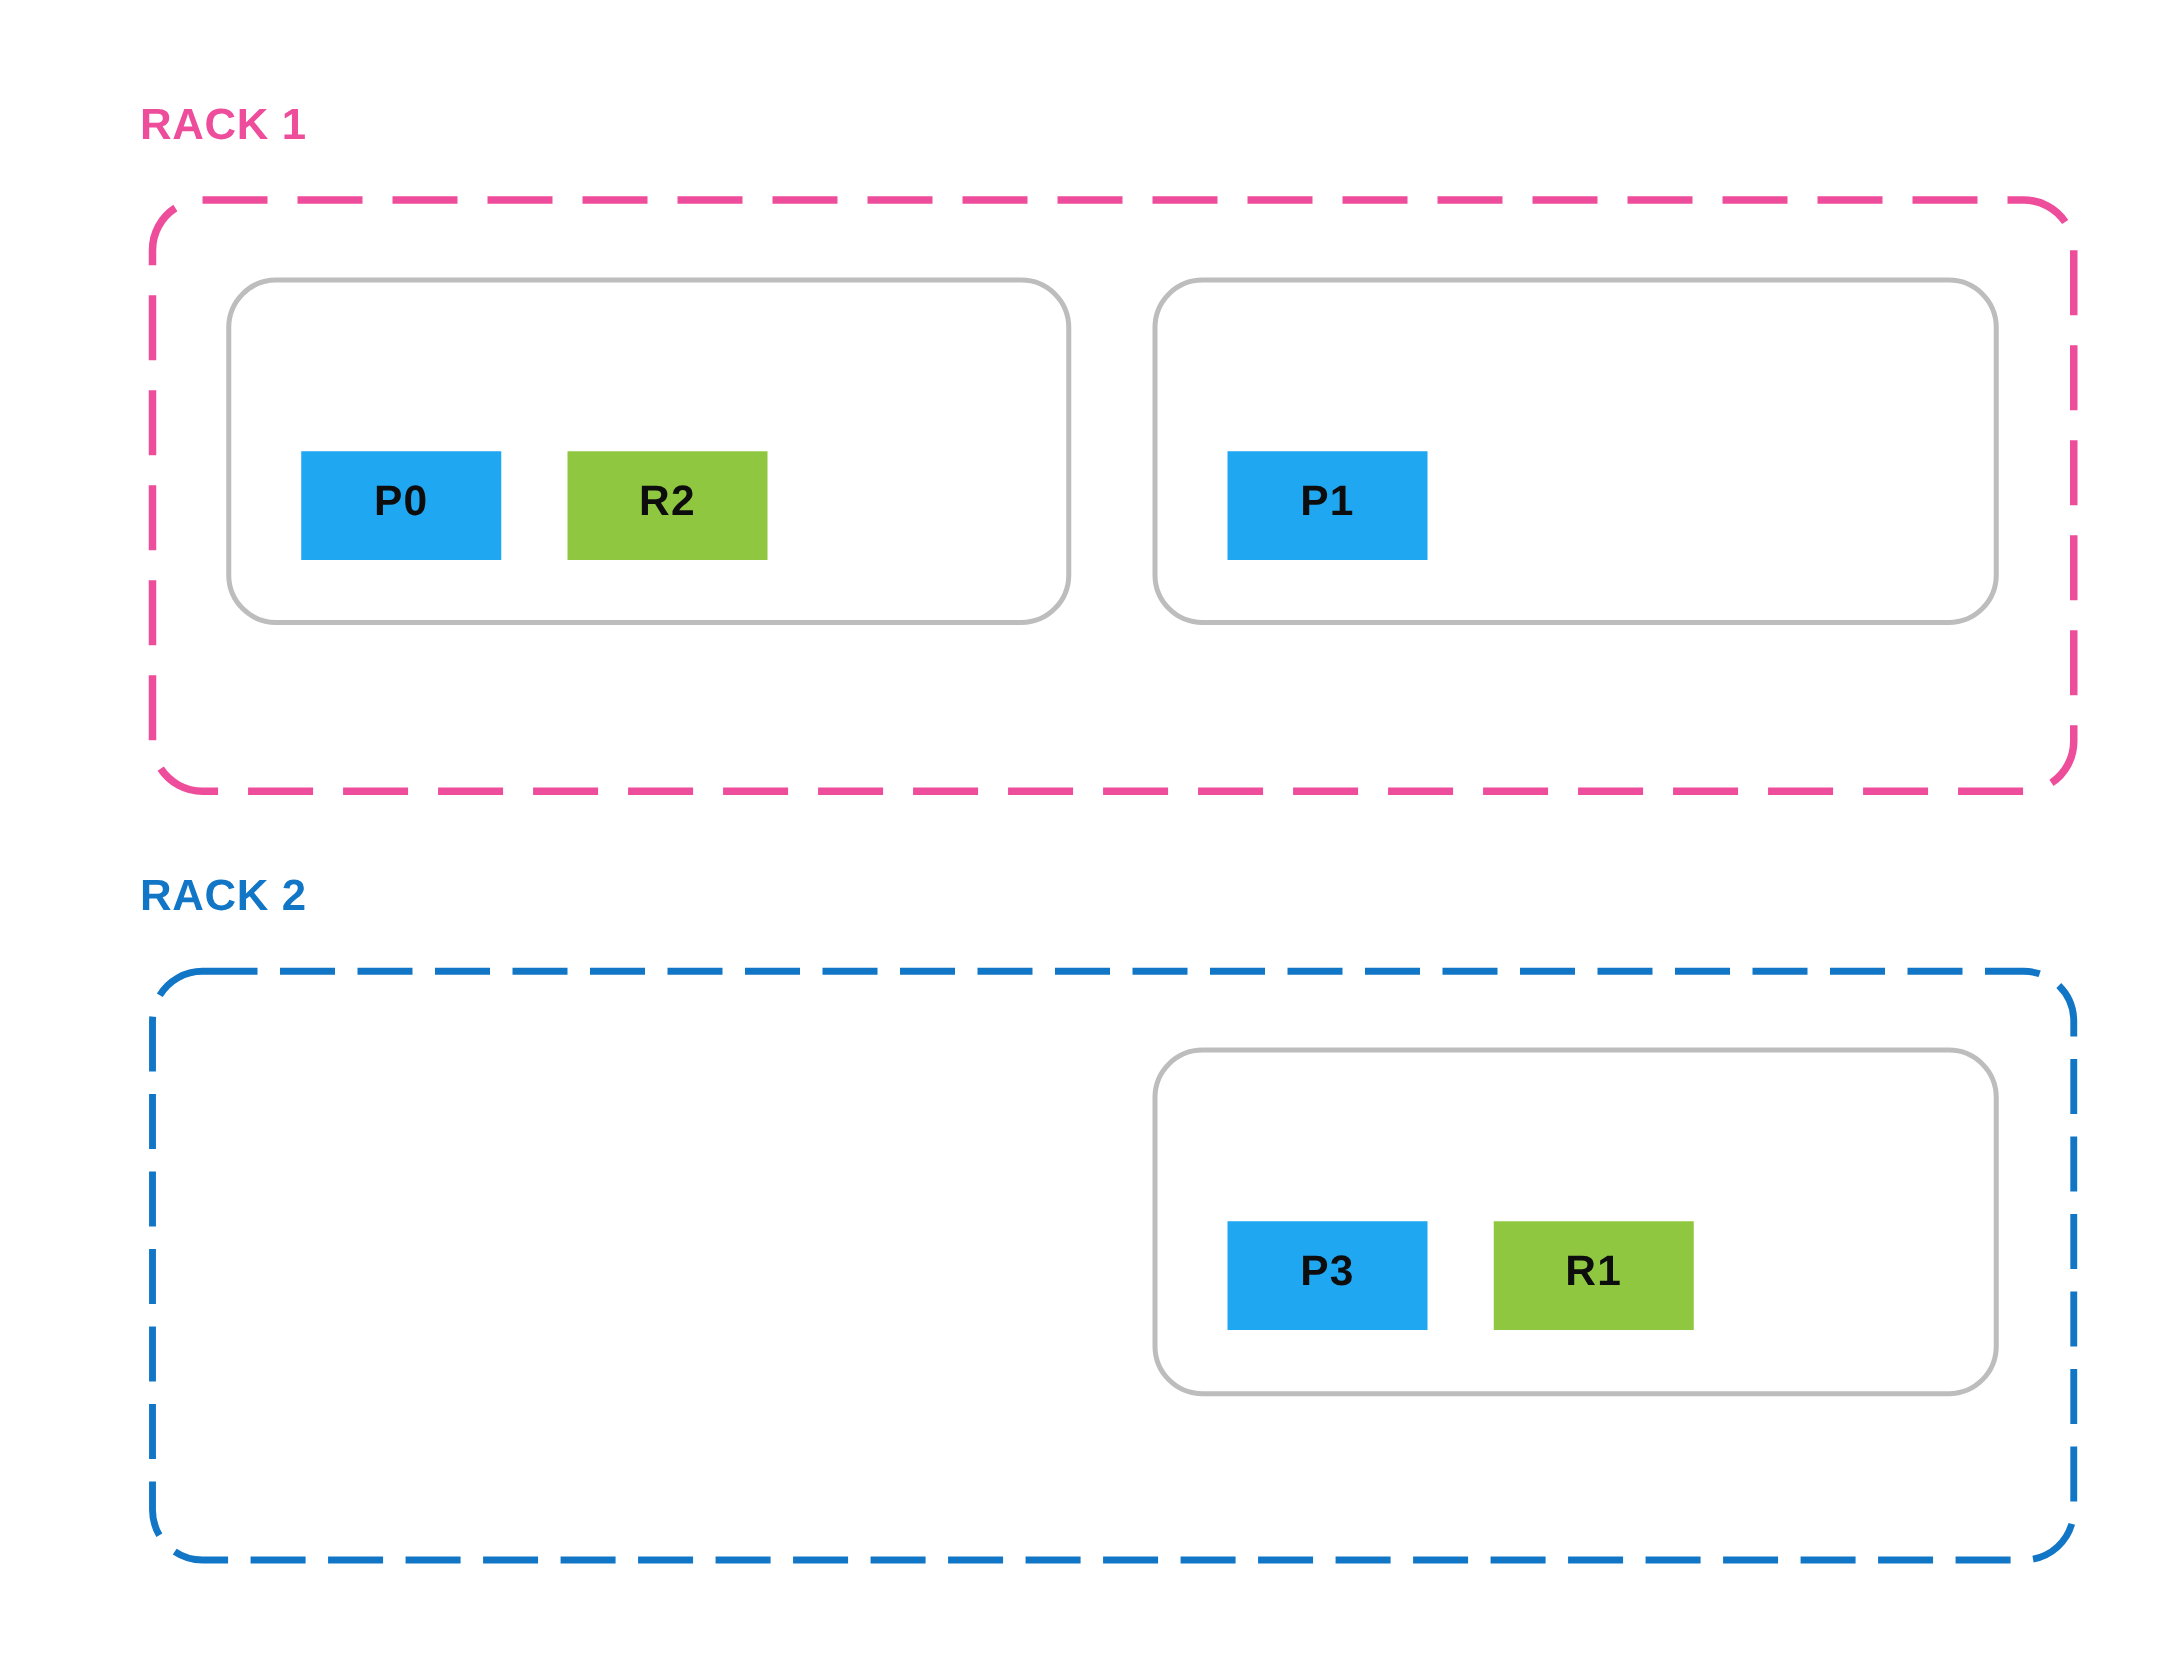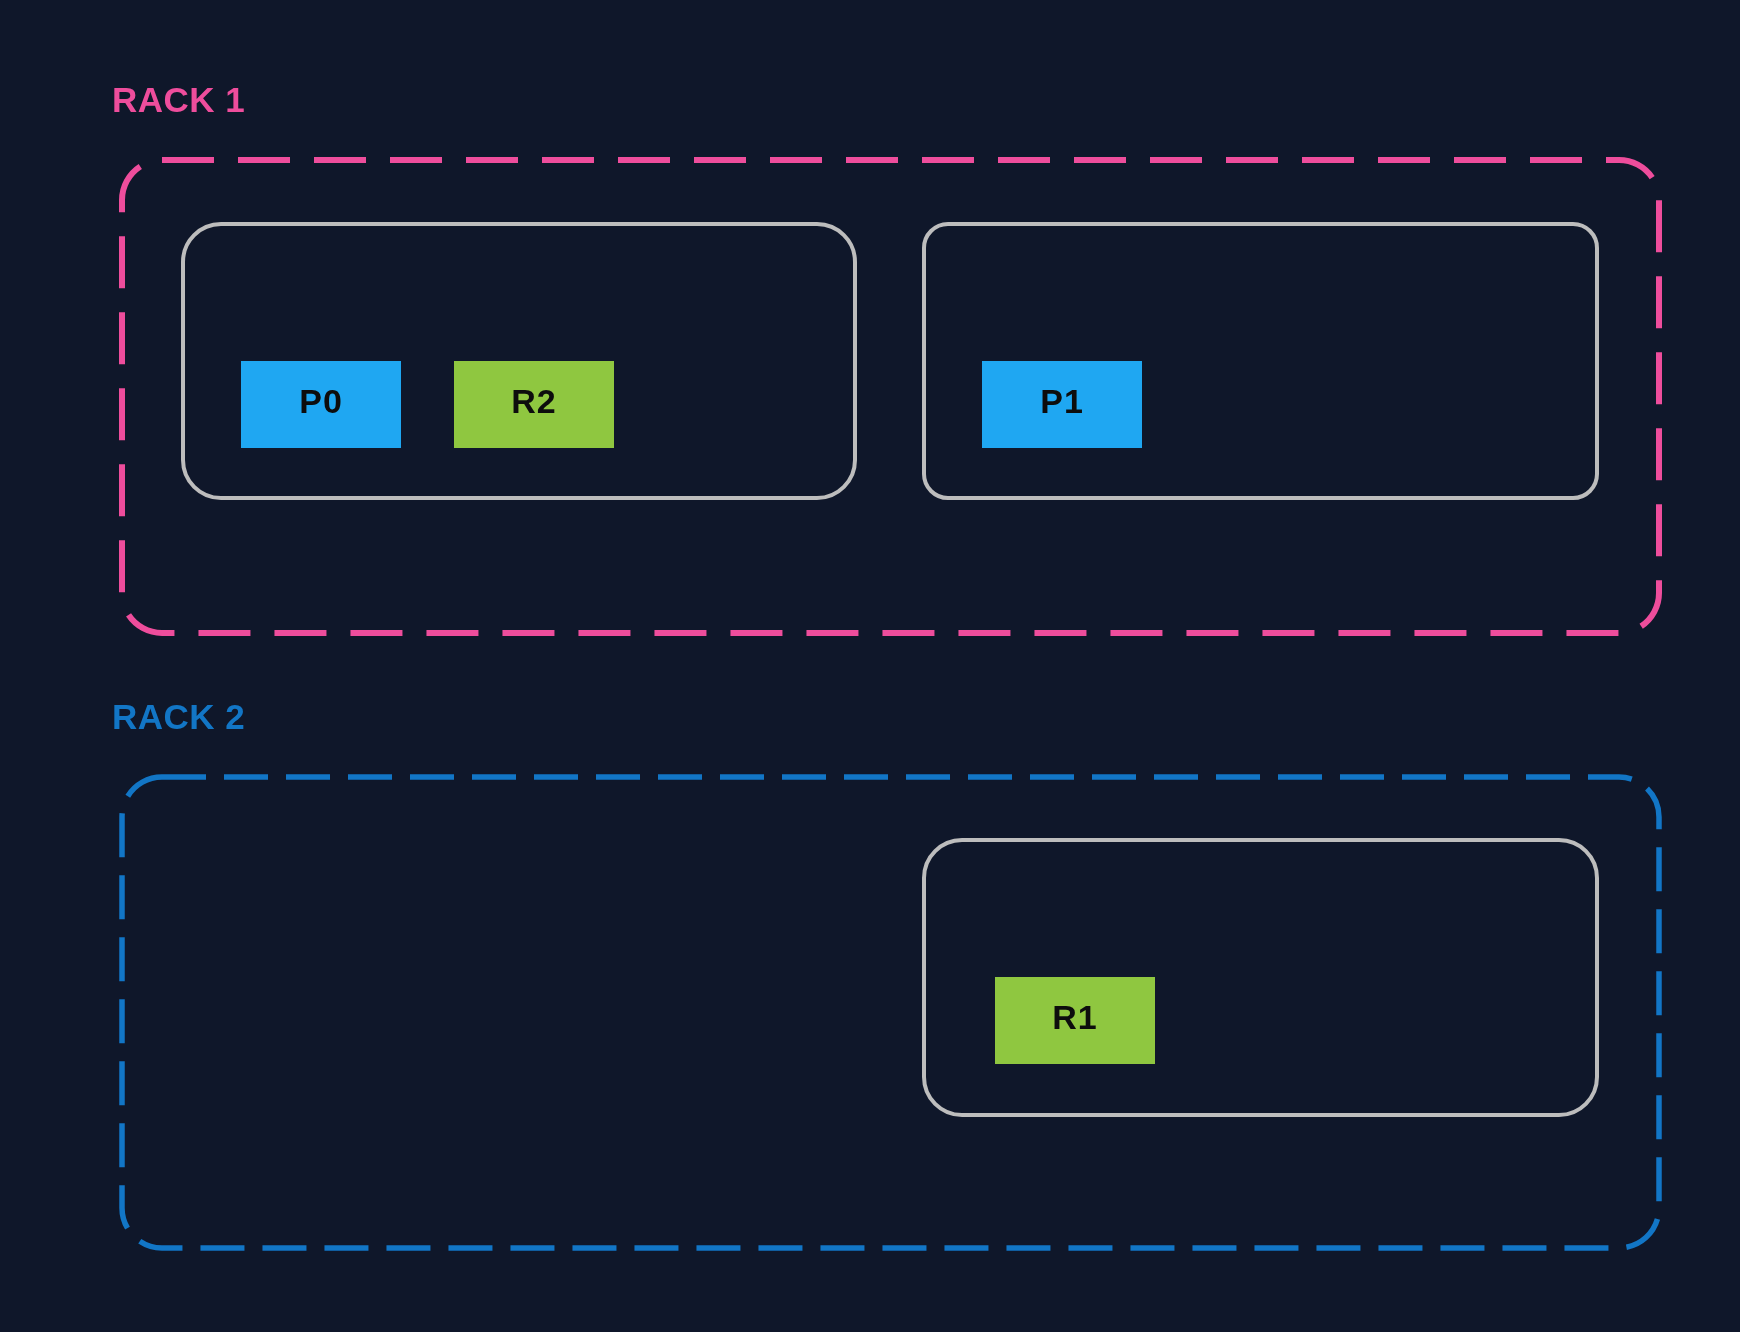--- a/index.html
+++ b/index.html
@@ -4,21 +4,21 @@
 <style>
   html, body {
     margin: 0;
     padding: 0;
     background: #000000;
   }
   .canvas {
     position: relative;
     width: 1740px;
     height: 1332px;
-    background: #0f172a;
+    background: #ffffff;
     overflow: hidden;
     font-family: "Liberation Sans", sans-serif;
   }
   .outlines {
     position: absolute;
     left: 0;
     top: 0;
     width: 1740px;
     height: 1332px;
   }
@@ -46,21 +46,21 @@
   .rack1-label { left: 112px; top: 82px;  color: #EE4D9C; }
   .rack2-label { left: 112px; top: 699px; color: #1276C6; }
   .node {
     position: absolute;
     box-sizing: border-box;
     border: 4px solid #BDBDBD;
     border-radius: 40px;
     background: transparent;
   }
   .node.r1a { left: 181px; top: 222px; width: 676px; height: 278px; }
-  .node.r1b { left: 922px; top: 222px; width: 677px; height: 278px; border-radius: 26px; }
+  .node.r1b { left: 922px; top: 222px; width: 677px; height: 278px; }
   .node.r2a { left: 181px; top: 838px; width: 676px; height: 279px; }
   .node.r2b { left: 922px; top: 838px; width: 677px; height: 279px; }
   .shard-row {
     position: absolute;
     left: 56px;
     top: 135px;
     display: flex;
     gap: 40px;
   }
   .shard {
@@ -99,17 +99,18 @@
     <div class="shard-row">
       <div class="shard primary">P1</div>
     </div>
   </div>
 
   <div class="rack-label rack2-label">RACK 2</div>
 
 
   <div class="node r2b">
     <div class="shard-row">
+      <div class="shard primary">P3</div>
       <div class="shard replica">R1</div>
     </div>
   </div>
 
 </div>
 
 </body></html>

